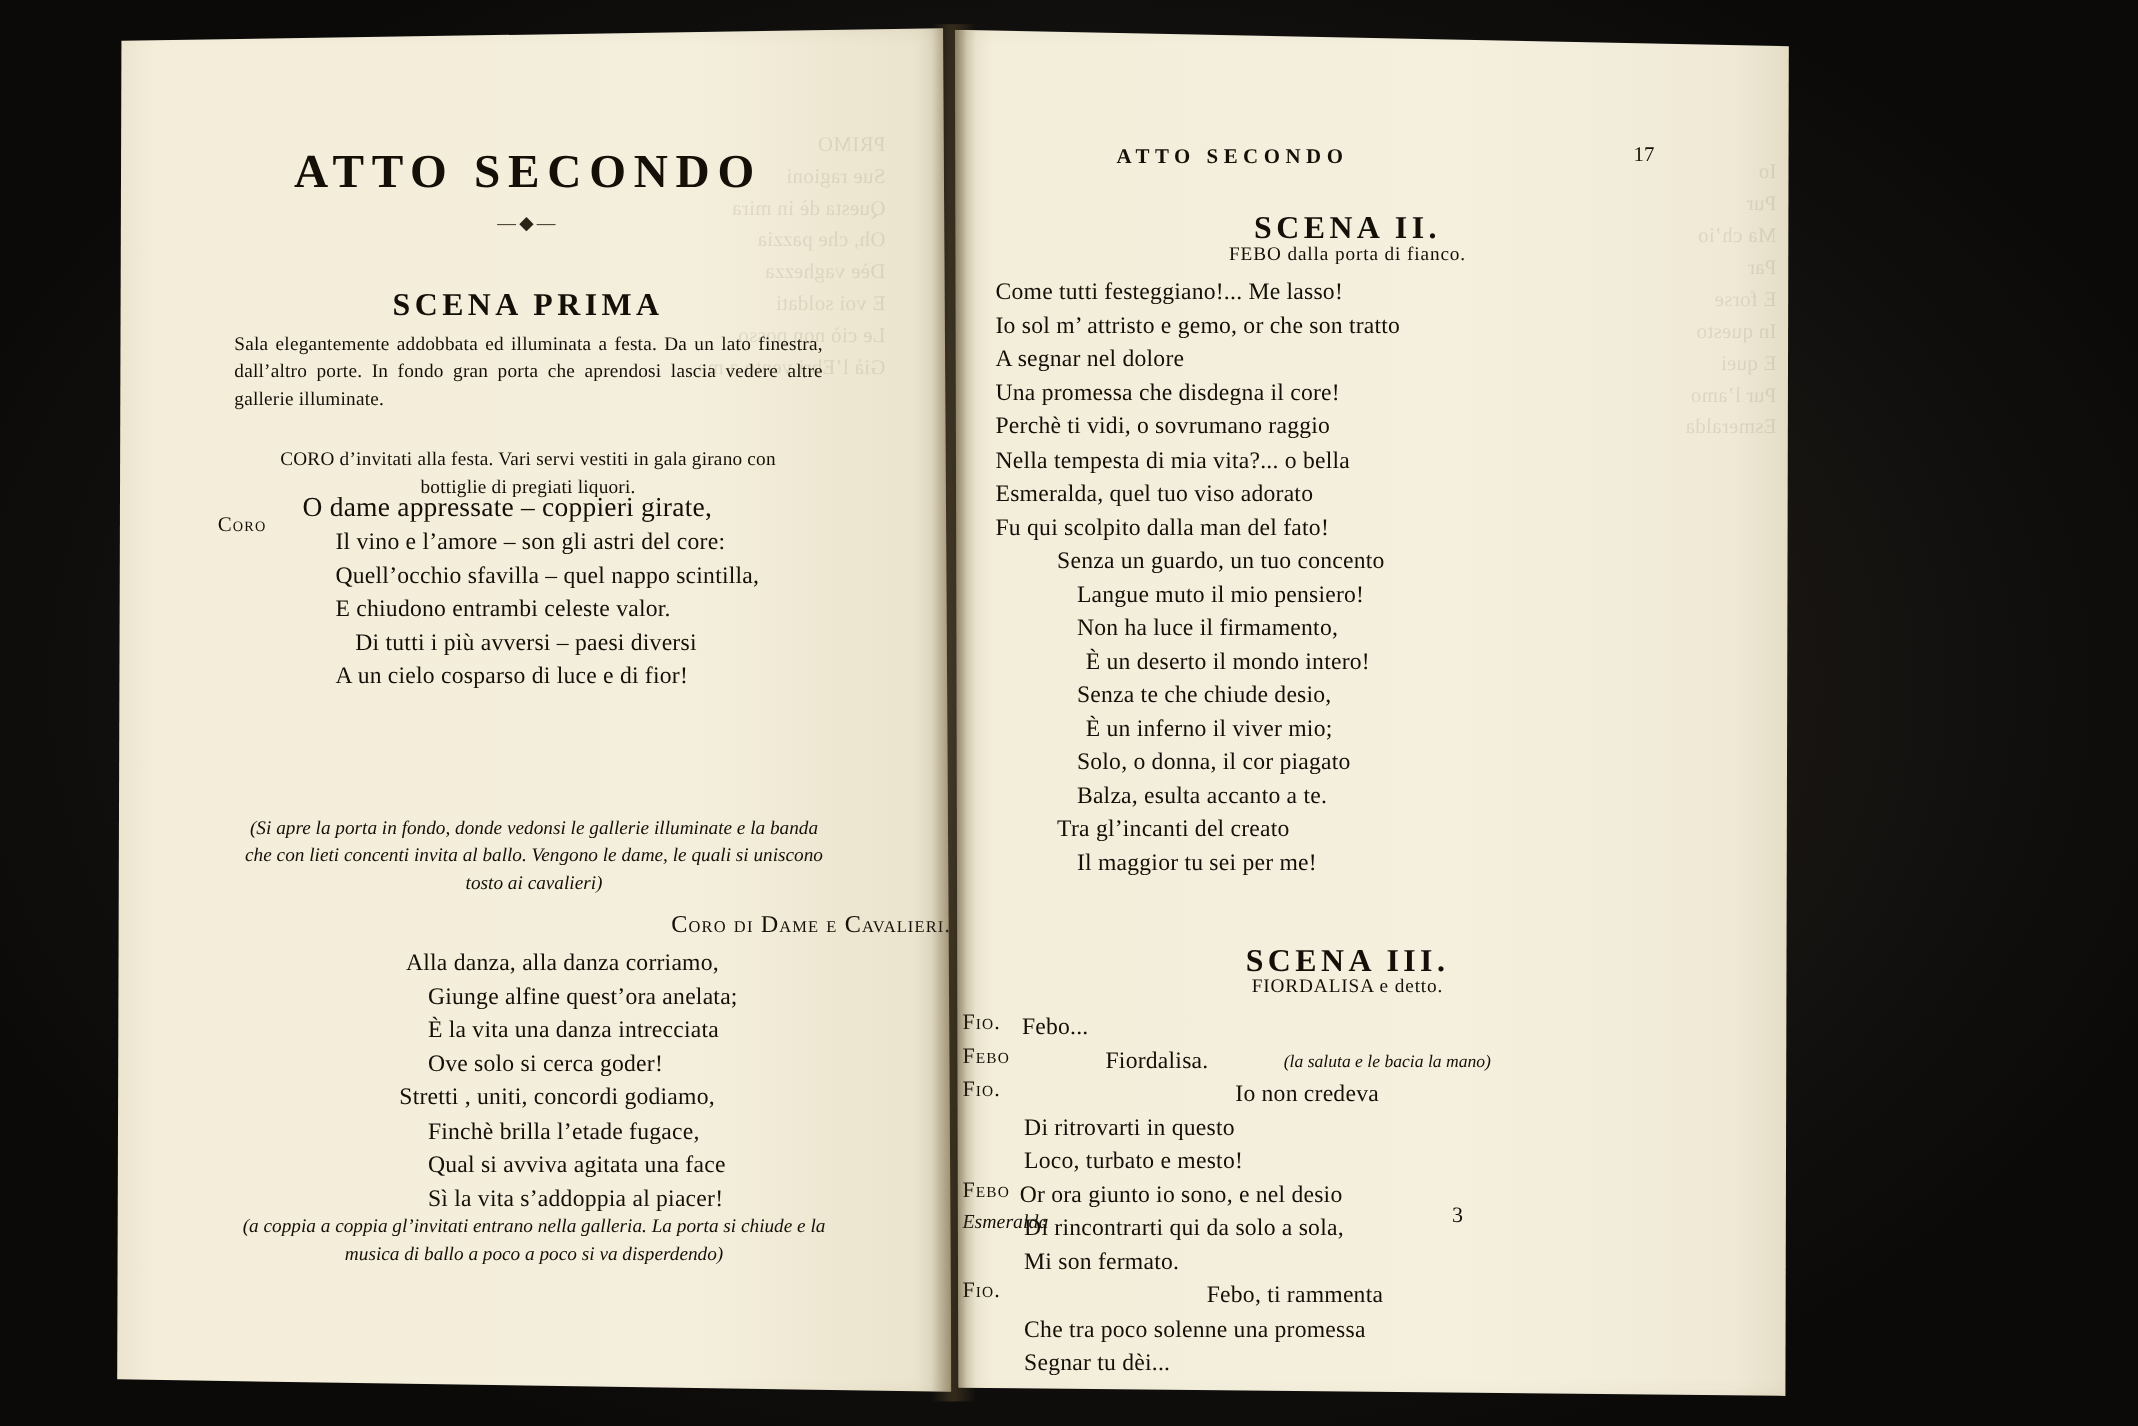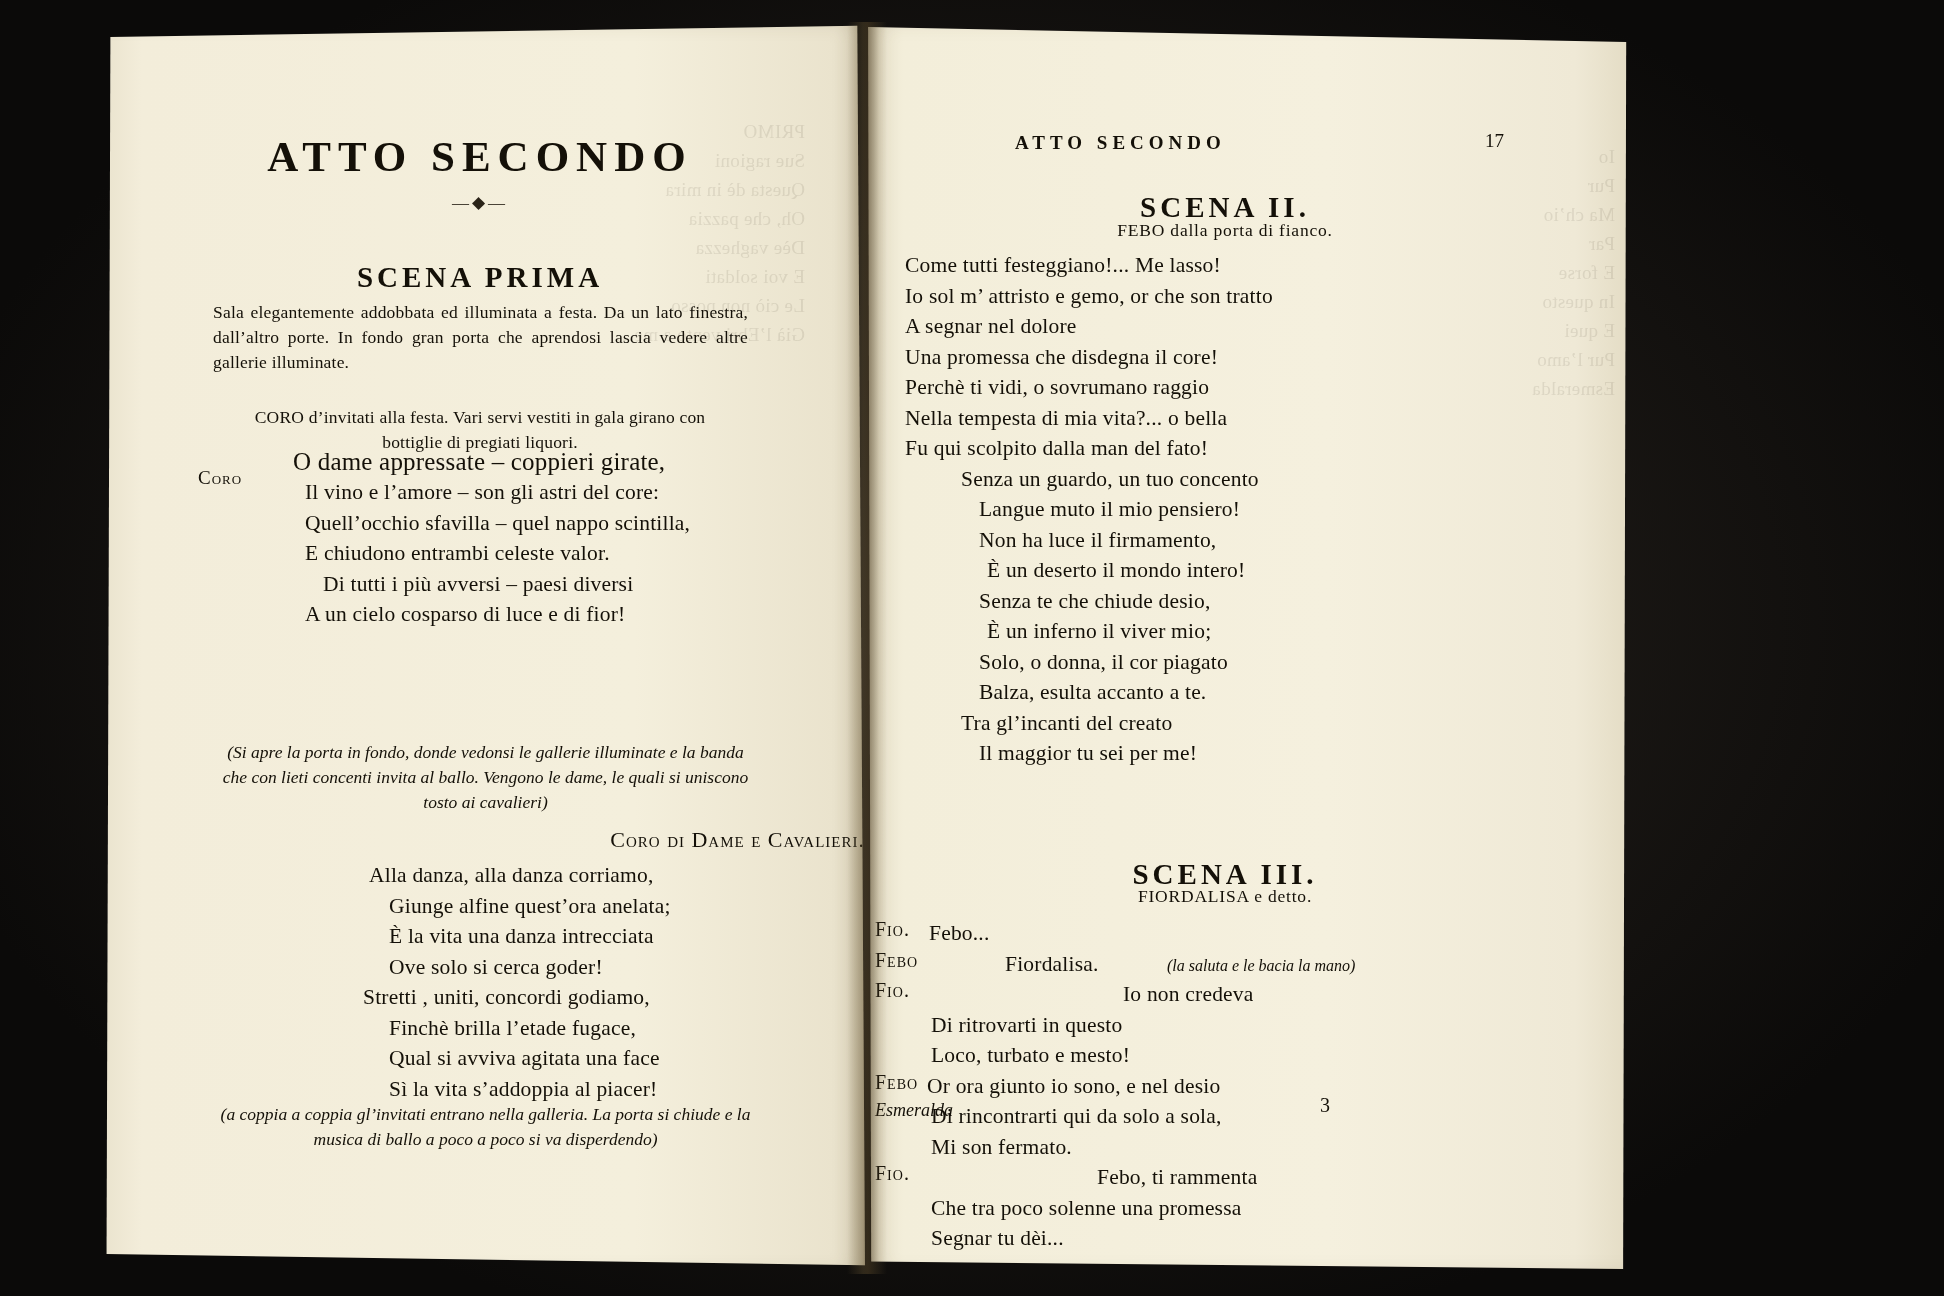--- a/index.html
+++ b/index.html
@@ -161,21 +161,21 @@
 
         <h2 class="blk scene-title" style="left:0; top:215px; width:770px;">SCENA PRIMA</h2>
 
         <div class="blk stage-dir" style="left:118px; top:278px; width:535px;">Sala elegantemente addobbata ed illuminata a festa. Da un lato finestra, dall’altro porte. In fondo gran porta che aprendosi lascia vedere altre gallerie illuminate.</div>
 
         <div class="blk stage-dir center" style="left:140px; top:383px; width:490px;">CORO d’invitati alla festa. Vari servi vestiti in gala girano con bottiglie di pregiati liquori.</div>
 
         <div class="blk speaker smallcaps" style="left:103px; top:445px;">Coro</div>
 
         <div class="blk" style="left:180px; top:424px; width:520px;">
-          <div class="verse" style="font-size:25px; line-height:31px;margin-left:18px;"><span>O dame appressate – coppieri girate,</span></div>
+          <div class="verse" style="font-size:25px; line-height:31px;"><span>O dame appressate – coppieri girate,</span></div>
           <div class="verse" style="padding-left:30px;">Il vino e l’amore – son gli astri del core:</div>
           <div class="verse" style="padding-left:30px;">Quell’occhio sfavilla – quel nappo scintilla,</div>
           <div class="verse" style="padding-left:30px;">E chiudono entrambi celeste valor.</div>
           <div class="verse" style="padding-left:8px;margin-left:40px;">Di tutti i più avversi – paesi diversi</div>
           <div class="verse" style="padding-left:30px;">A un cielo cosparso di luce e di fior!</div>
         </div>
 
         <div class="blk italic-dir" style="left:118px; top:718px; width:545px;">(Si apre la porta in fondo, donde vedonsi le gallerie illuminate e la banda che con lieti concenti invita al ballo. Vengono le dame, le quali si uniscono tosto ai cavalieri)</div>
 
         <div class="blk smallcaps" style="left:0; top:805px; width:770px; text-align:right; font-size:22px;">Coro di Dame e Cavalieri.</div>
@@ -216,20 +216,21 @@
 
         <div class="blk stage-dir center" style="left:0; top:196px; width:720px; letter-spacing:.8px;">FEBO dalla porta di fianco.</div>
 
         <div class="blk" style="left:40px; top:228px; width:660px;">
           <div class="verse">Come tutti festeggiano!... Me lasso!</div>
           <div class="verse">Io sol m’ attristo e gemo, or che son tratto</div>
           <div class="verse">A segnar nel dolore</div>
           <div class="verse">Una promessa che disdegna il core!</div>
           <div class="verse">Perchè ti vidi, o sovrumano raggio</div>
           <div class="verse">Nella tempesta di mia vita?... o bella</div>
+          <div class="verse">Esmeralda, quel tuo viso adorato</div>
           <div class="verse">Fu qui scolpito dalla man del fato!</div>
           <div class="verse" style="padding-left:56px;">Senza un guardo, un tuo concento</div>
           <div class="verse" style="padding-left:74px;">Langue muto il mio pensiero!</div>
           <div class="verse" style="padding-left:74px;">Non ha luce il firmamento,</div>
           <div class="verse" style="padding-left:82px;">È un deserto il mondo intero!</div>
           <div class="verse" style="padding-left:74px;">Senza te che chiude desio,</div>
           <div class="verse" style="padding-left:82px;">È un inferno il viver mio;</div>
           <div class="verse" style="padding-left:74px;">Solo, o donna, il cor piagato</div>
           <div class="verse" style="padding-left:74px;">Balza, esulta accanto a te.</div>
           <div class="verse" style="padding-left:56px;">Tra gl’incanti del creato</div>

